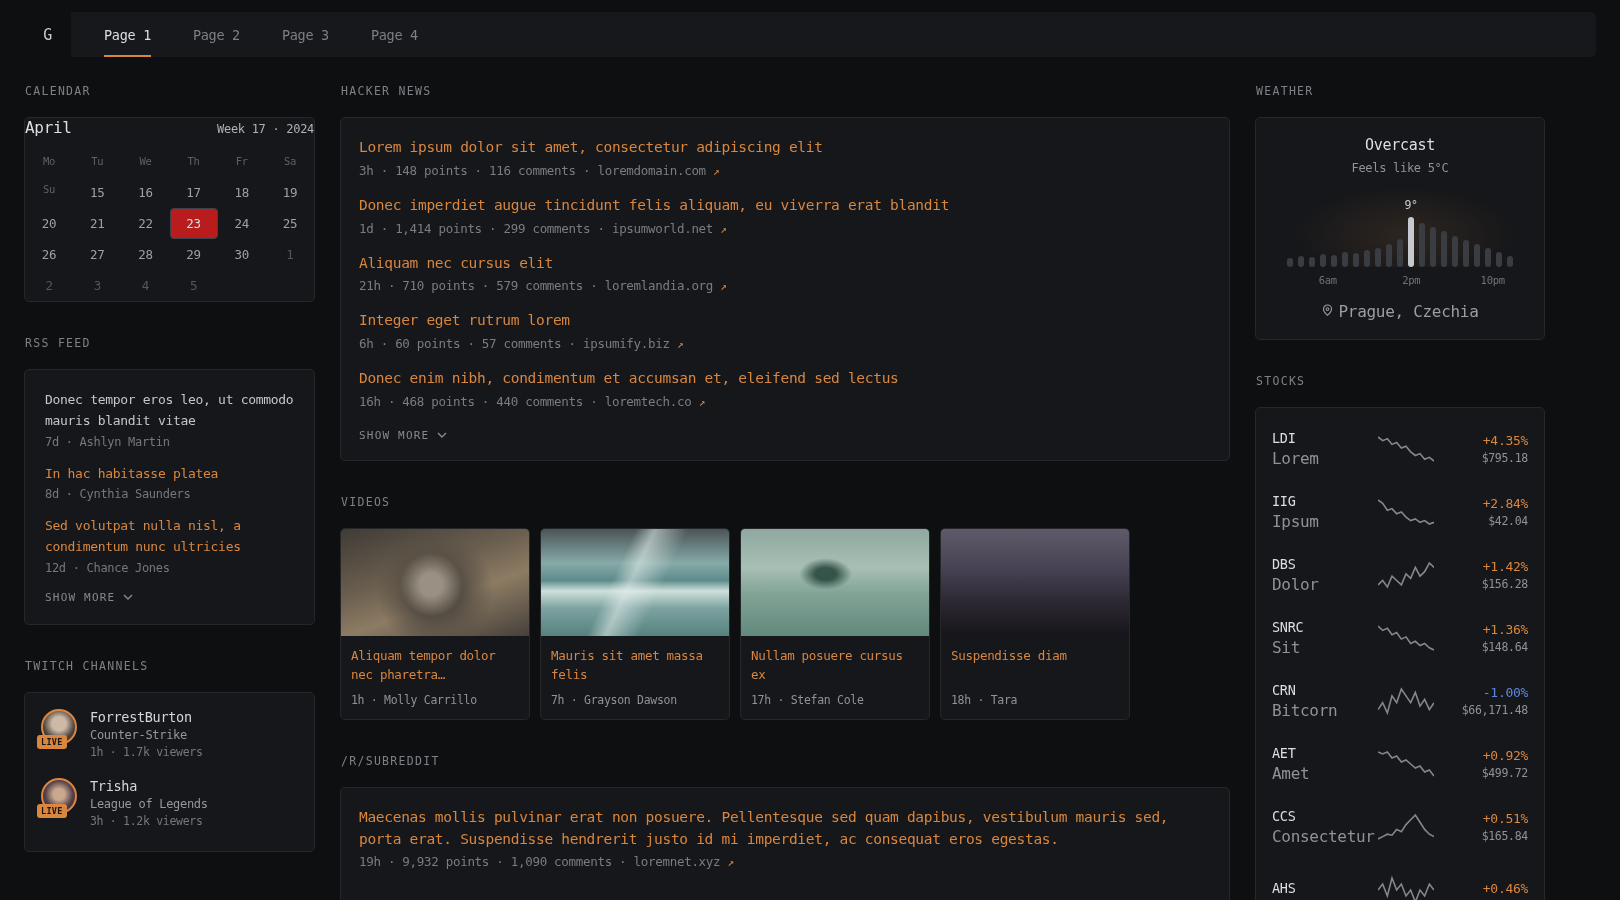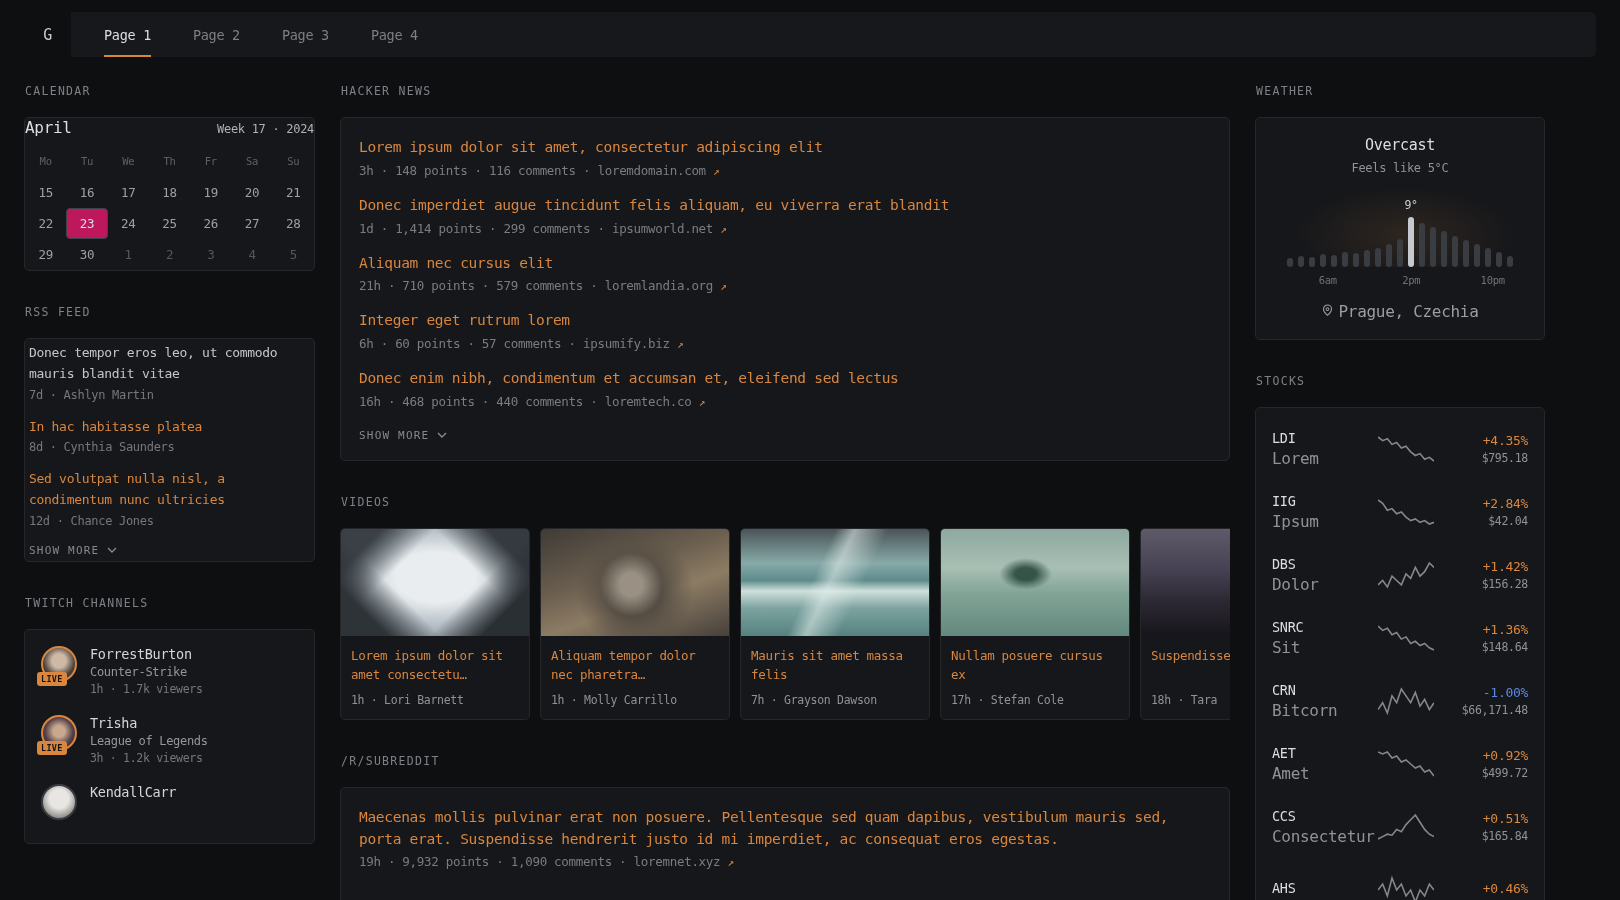--- a/index.html
+++ b/index.html
@@ -27,28 +27,28 @@
   .grid{display:grid;grid-template-columns:291px 890px 290px;column-gap:25px;margin-top:27px;align-items:start}
   .section{margin-bottom:34px}
   .section-title{color:#7e8187;font-size:11.5px;font-weight:normal;letter-spacing:1.3px;margin:0 0 19px 1px}
   .card{background:var(--card);border:1px solid var(--border);border-radius:5px}
 
   
   .cal-card{}
   .cal-head{display:flex;justify-content:space-between;align-items:baseline}
   .cal-month{color:var(--t-bright);font-size:16px}
   .cal-week{color:#aeb1b6;font-size:12px}
-  .cal-grid{display:grid;grid-template-columns:repeat(7,1fr);margin-top:12px}
+  .cal-grid{display:grid;grid-template-columns:repeat(6,1fr);margin-top:12px}
   .cal-dow{color:#5d6066;font-size:10.5px;text-align:center;padding:6px 0 10px}
   .cal-cell{color:#9da0a5;font-size:12.5px;text-align:center;padding:7px 0;line-height:15px;border:1px solid transparent;border-radius:4px}
-  .cal-cell.selected{background:#be185d;border-color:#3f424a;color:var(--t-bright)}
+  .cal-cell.selected{background:#b91c1c;border-color:#3f424a;color:var(--t-bright)}
   .cal-cell.dim{color:#54575d}
 
   
-  .rss-card{padding:4px}
+  .rss-card{padding:20px}
   .rss-item{margin-bottom:15px}
   .rss-title{display:block;color:var(--accent);font-size:13px;line-height:1.6;text-decoration:none;cursor:pointer}
   .rss-item.visited .rss-title{color:#c3c6ca}
   .rss-meta{color:var(--t-dim);font-size:12px;margin-top:3px}
   .show-more{display:flex;align-items:center;gap:8px;color:#85888e;font-size:11px;letter-spacing:1.2px;margin-top:16px;cursor:pointer}
   .chev svg{display:block}
 
   
   .tw-card{padding:16px 16px 4px}
   .tw-item{display:flex;gap:13px;margin-bottom:19px;align-items:flex-start;cursor:pointer}
@@ -228,28 +228,20 @@
             <div class="tw-avatar-wrap">
               <div class="tw-avatar av-2"></div>
               <span class="live-badge">LIVE</span>
             </div>
             <div>
               <div class="tw-name">Trisha</div>
               <div class="tw-game">League of Legends</div>
               <div class="tw-meta">3h · 1.2k viewers</div>
             </div>
           </div>
-          <div class="tw-item">
-            <div class="tw-avatar-wrap">
-              <div class="tw-avatar av-3"></div>
-            </div>
-            <div>
-              <div class="tw-name">KendallCarr</div>
-            </div>
-          </div>
         </div>
       </div>
 
     </div>
 
     <div>
 
       <div class="section">
         <h2 class="section-title">HACKER NEWS</h2>
         <div class="card hn-card">
@@ -282,25 +274,20 @@
                   <polyline points="1,1 5,5 9,1" fill="none" stroke="#85888e" stroke-width="1.4"></polyline>
                 </svg>
             </span>
           </div>
         </div>
       </div>
 
       <div class="section">
         <h2 class="section-title">VIDEOS</h2>
         <div class="videos-row">
-          <a class="video-card">
-            <div class="video-thumb thumb-1"></div>
-            <div class="video-title">Lorem ipsum dolor sit amet consectetu…</div>
-            <div class="video-meta">1h · Lori Barnett</div>
-          </a>
           <a class="video-card">
             <div class="video-thumb thumb-2"></div>
             <div class="video-title">Aliquam tempor dolor nec pharetra…</div>
             <div class="video-meta">1h · Molly Carrillo</div>
           </a>
           <a class="video-card">
             <div class="video-thumb thumb-3"></div>
             <div class="video-title">Mauris sit amet massa felis</div>
             <div class="video-meta">7h · Grayson Dawson</div>
           </a>

